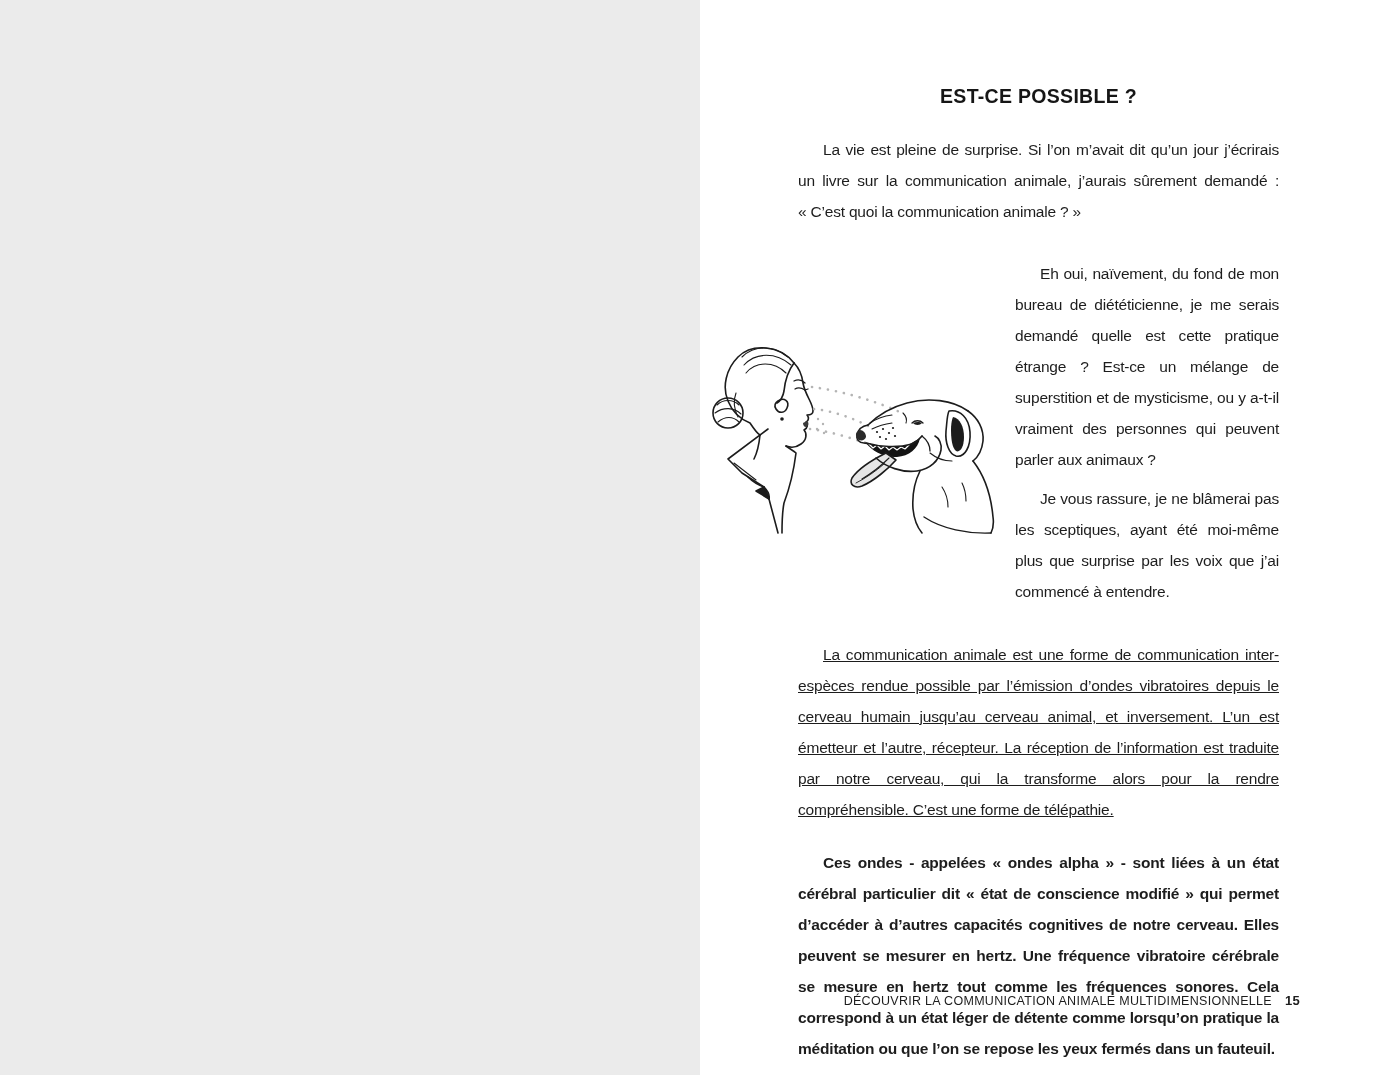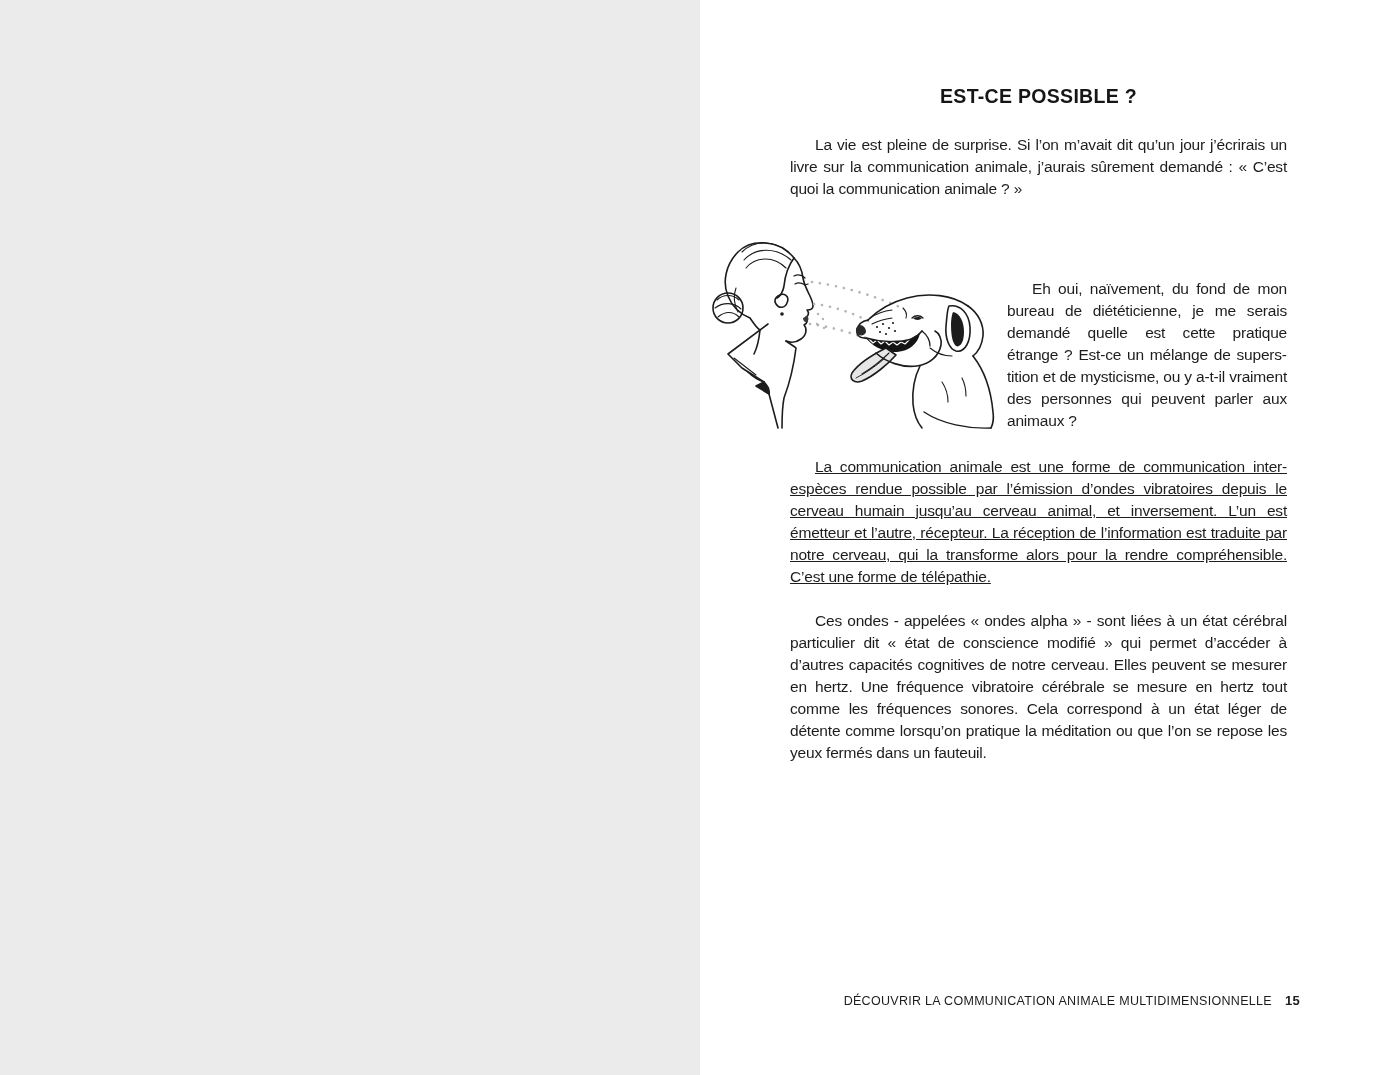--- a/index.html
+++ b/index.html
@@ -35,50 +35,50 @@
   .title {
     margin: 0;
     font-size: 19.5px;
     line-height: 24px;
     font-weight: 700;
     letter-spacing: 0.3px;
     text-align: center;
     color: #161616;
   }
   .para {
-    margin: 0;
+    margin: 8px;
     font-size: 15.5px;
-    line-height: 22px;
+    line-height: 31px;
     letter-spacing: -0.2px;
     text-align: justify;
     text-indent: 25px;
     color: #1d1d1d;
     hyphens: manual;
     -webkit-hyphens: manual;
   }
   .para.first { margin-top: 26px; }
   .figure-row {
     display: flex;
-    align-items: flex-end;
+    align-items: center;
     margin-top: 23px;
     margin-left: -84px;
   }
   .figure {
     flex: none;
     width: 292px;
     margin-top: 9px;
   }
   .figure svg { display: block; width: 292px; height: 200px; }
   .wrap-col {
     flex: 1;
     min-width: 0;
     margin-left: 9px;
   }
   .para.sp24 { margin-top: 24px; text-decoration: underline; }
-  .para.sp22 { margin-top: 22px; }
+  .para.sp22 { margin-top: 22px; font-weight: bold; }
   .footer {
     position: absolute;
     top: 993px;
     right: 100px;
     white-space: nowrap;
     font-size: 12.5px;
     letter-spacing: 0.3px;
     color: #1d1d1d;
     padding-left: 43px;
   }
@@ -202,20 +202,21 @@
               <path d="M236 150 C240 156 242 163 242 170" stroke-width="1.1"></path>
               <path d="M256 146 C259 152 260 158 260 164" stroke-width="1.1"></path>
               <path d="M224 116 C230 121 238 124 246 124" stroke-width="1.1"></path>
             </g>
           </g>
         </svg>
       </div>
 
       <div class="wrap-col">
         <p class="para">Eh oui, naïvement, du fond de mon bureau de diététicienne, je me serais demandé quelle est cette pratique étrange&nbsp;? Est-ce un mélange de supers­tition et de mysticisme, ou y a-t-il vrai­ment des personnes qui peuvent parler aux animaux&nbsp;?</p>
+        <p class="para">Je vous rassure, je ne blâmerai pas les sceptiques, ayant été moi-même plus que surprise par les voix que j’ai commencé à entendre.</p>
       </div>
     </div>
 
     <p class="para sp24">La communication animale est une forme de communication inter-espèces rendue possible par l’émission d’ondes vibratoires depuis le cerveau humain jusqu’au cerveau animal, et inversement. L’un est émetteur et l’autre, récepteur. La réception de l’information est traduite par notre cerveau, qui la transforme alors pour la rendre compréhensible. C’est une forme de télépathie.</p>
     <p class="para sp22">Ces ondes - appelées «&nbsp;ondes alpha&nbsp;» - sont liées à un état cérébral particulier dit «&nbsp;état de conscience modifié&nbsp;» qui permet d’accéder à d’autres capacités cognitives de notre cerveau. Elles peuvent se mesurer en hertz. Une fréquence vibratoire cérébrale se mesure en hertz tout comme les fréquences sonores. Cela correspond à un état léger de détente comme lorsqu’on pratique la méditation ou que l’on se repose les yeux fermés dans un fauteuil.</p>
 
     <div class="footer">
       <span>DÉCOUVRIR LA COMMUNICATION ANIMALE MULTIDIMENSIONNELLE</span><span class="pagenum">15</span>
     </div>
   </div>

